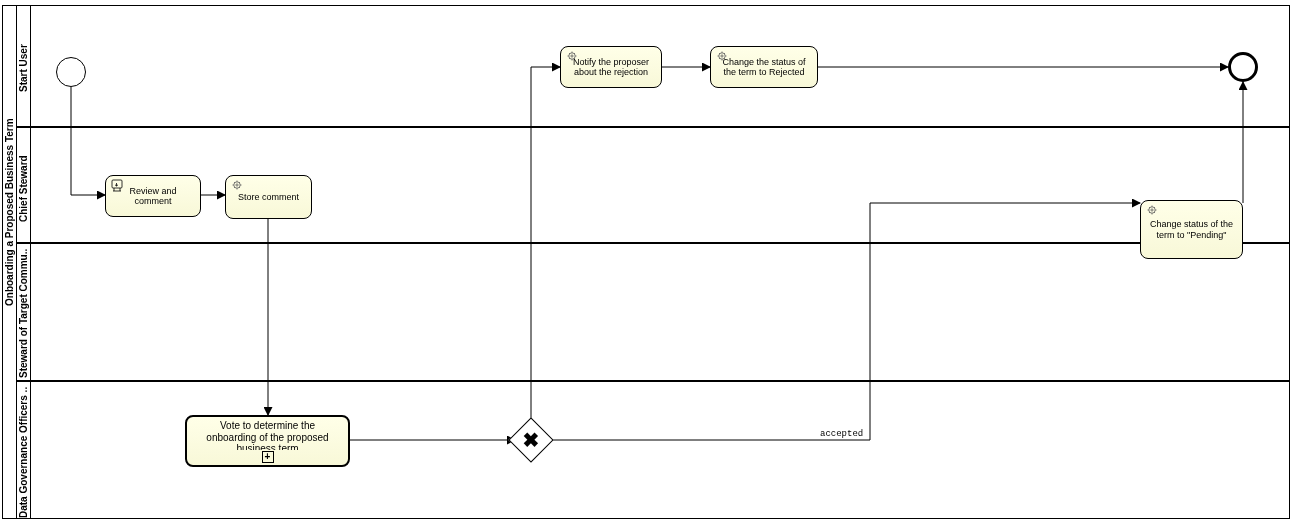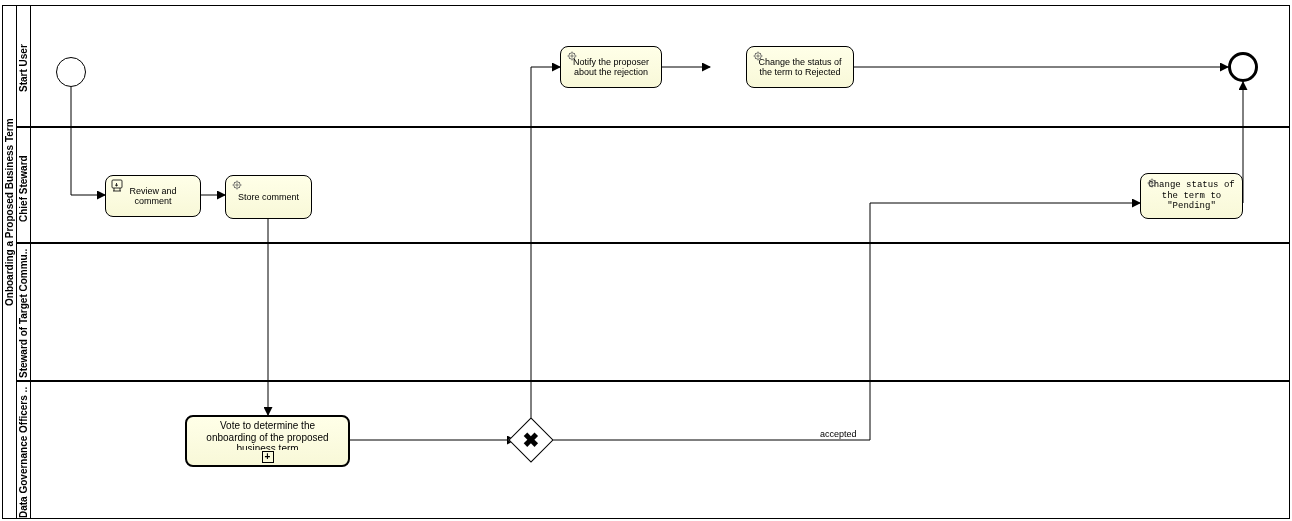--- a/index.html
+++ b/index.html
@@ -146,20 +146,21 @@
     position: absolute;
     left: 0; top: 0;
     width: 1292px;
     height: 521px;
     pointer-events: none;
   }
   .flow-label {
     position: absolute;
     font-size: 9px;
     background: transparent;
+    font-family: Liberation Mono, monospace;
   }
 </style>
 </head>
 <body>
 
 <div class="canvas">
 
   <div class="pool-outer" style="left:2px; top:5px; width:1288px; height:514px;">
     <div class="pool-title-strip">
       <span class="vtext" style="left:1px; top:300px;">Onboarding a Proposed Business Term</span>
@@ -252,32 +253,32 @@
     <span class="task-icon">
       <svg width="14" height="14" viewBox="0 0 14 14">
         <circle cx="6" cy="6" r="3.2" fill="none" stroke="#555" stroke-width="0.8"></circle>
         <circle cx="6" cy="6" r="1.1" fill="none" stroke="#555" stroke-width="0.8"></circle>
         <path d="M6 1.5 L6 2.8 M6 9.2 L6 10.5 M1.5 6 L2.8 6 M9.2 6 L10.5 6 M3 3 L3.8 3.8 M8.2 8.2 L9 9 M3 9 L3.8 8.2 M8.2 3.8 L9 3" stroke="#555" stroke-width="0.8"></path>
       </svg>
     </span>
     <span>Notify the proposer about the rejection</span>
   </div>
 
-  <div class="task" style="left:710px; top:46px; width:108px; height:42px;margin-left:36px;">
+  <div class="task" style="left:710px; top:46px; width:108px; height:42px;">
     <span class="task-icon">
       <svg width="14" height="14" viewBox="0 0 14 14">
         <circle cx="6" cy="6" r="3.2" fill="none" stroke="#555" stroke-width="0.8"></circle>
         <circle cx="6" cy="6" r="1.1" fill="none" stroke="#555" stroke-width="0.8"></circle>
         <path d="M6 1.5 L6 2.8 M6 9.2 L6 10.5 M1.5 6 L2.8 6 M9.2 6 L10.5 6 M3 3 L3.8 3.8 M8.2 8.2 L9 9 M3 9 L3.8 8.2 M8.2 3.8 L9 3" stroke="#555" stroke-width="0.8"></path>
       </svg>
     </span>
     <span>Change the status of the term to Rejected</span>
   </div>
 
-  <div class="task" style="left:1140px; top:173px; width:103px; height:46px;font-family:Liberation Mono, monospace;">
+  <div class="task" style="left:1140px; top:200px; width:103px; height:59px;">
     <span class="task-icon">
       <svg width="14" height="14" viewBox="0 0 14 14">
         <circle cx="6" cy="6" r="3.2" fill="none" stroke="#555" stroke-width="0.8"></circle>
         <circle cx="6" cy="6" r="1.1" fill="none" stroke="#555" stroke-width="0.8"></circle>
         <path d="M6 1.5 L6 2.8 M6 9.2 L6 10.5 M1.5 6 L2.8 6 M9.2 6 L10.5 6 M3 3 L3.8 3.8 M8.2 8.2 L9 9 M3 9 L3.8 8.2 M8.2 3.8 L9 3" stroke="#555" stroke-width="0.8"></path>
       </svg>
     </span>
     <span>Change status of the term to "Pending"</span>
   </div>
 

